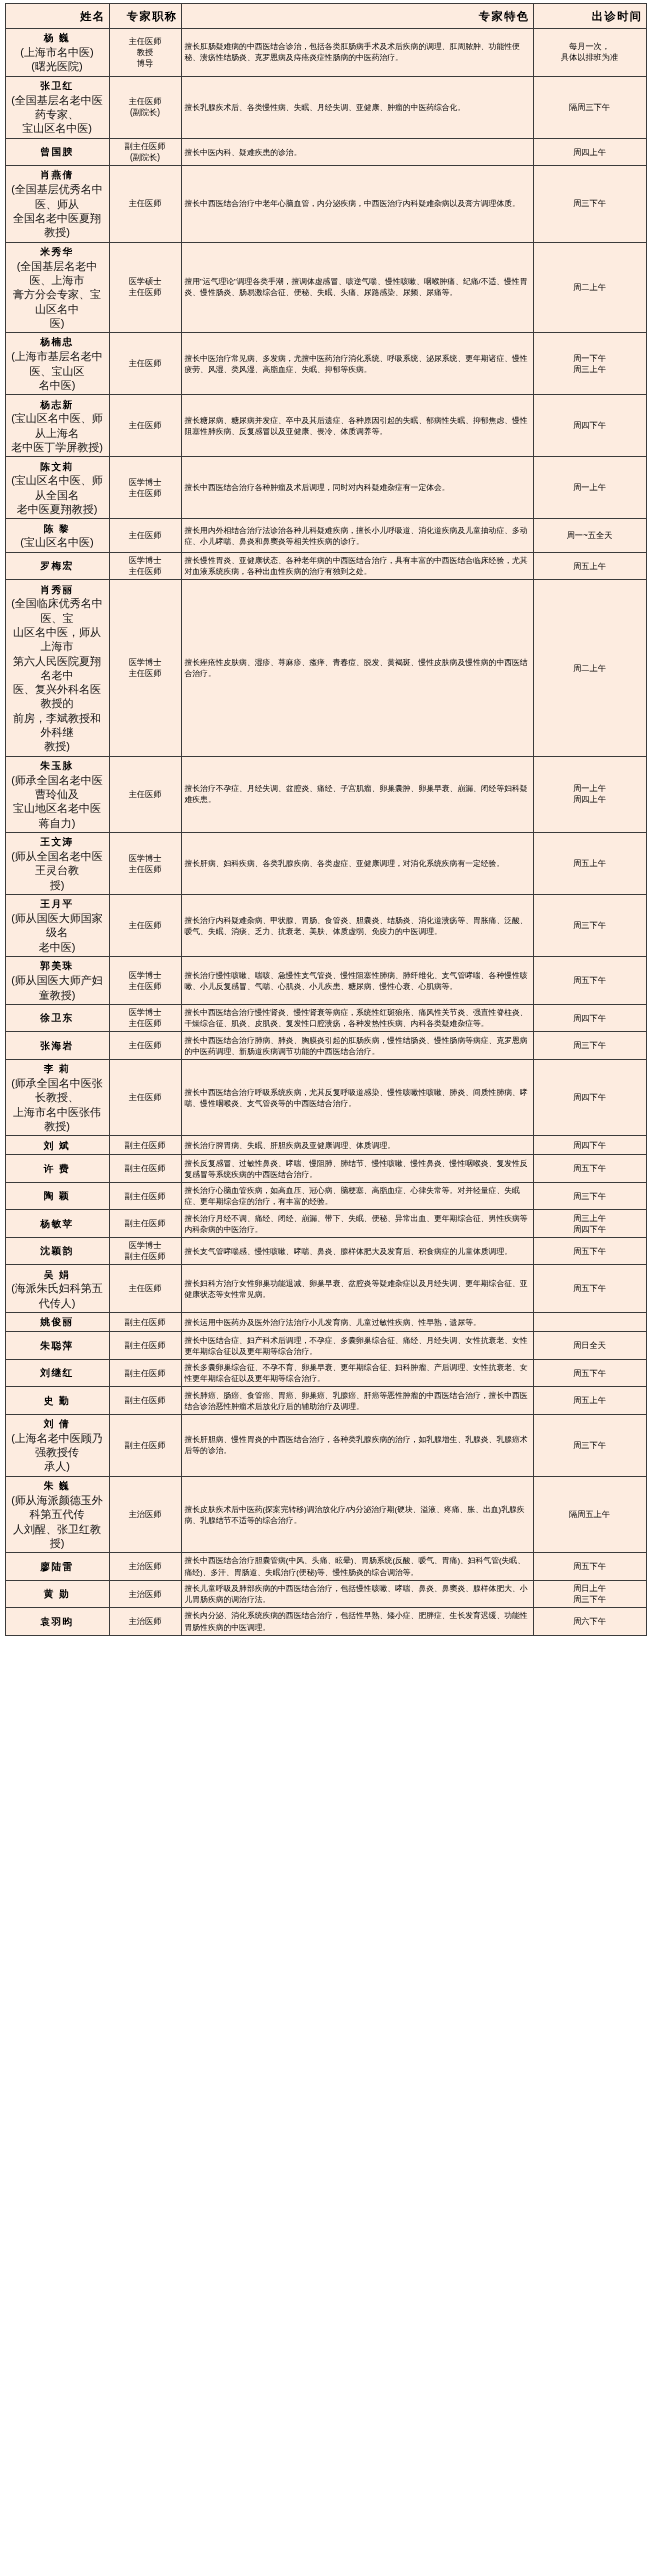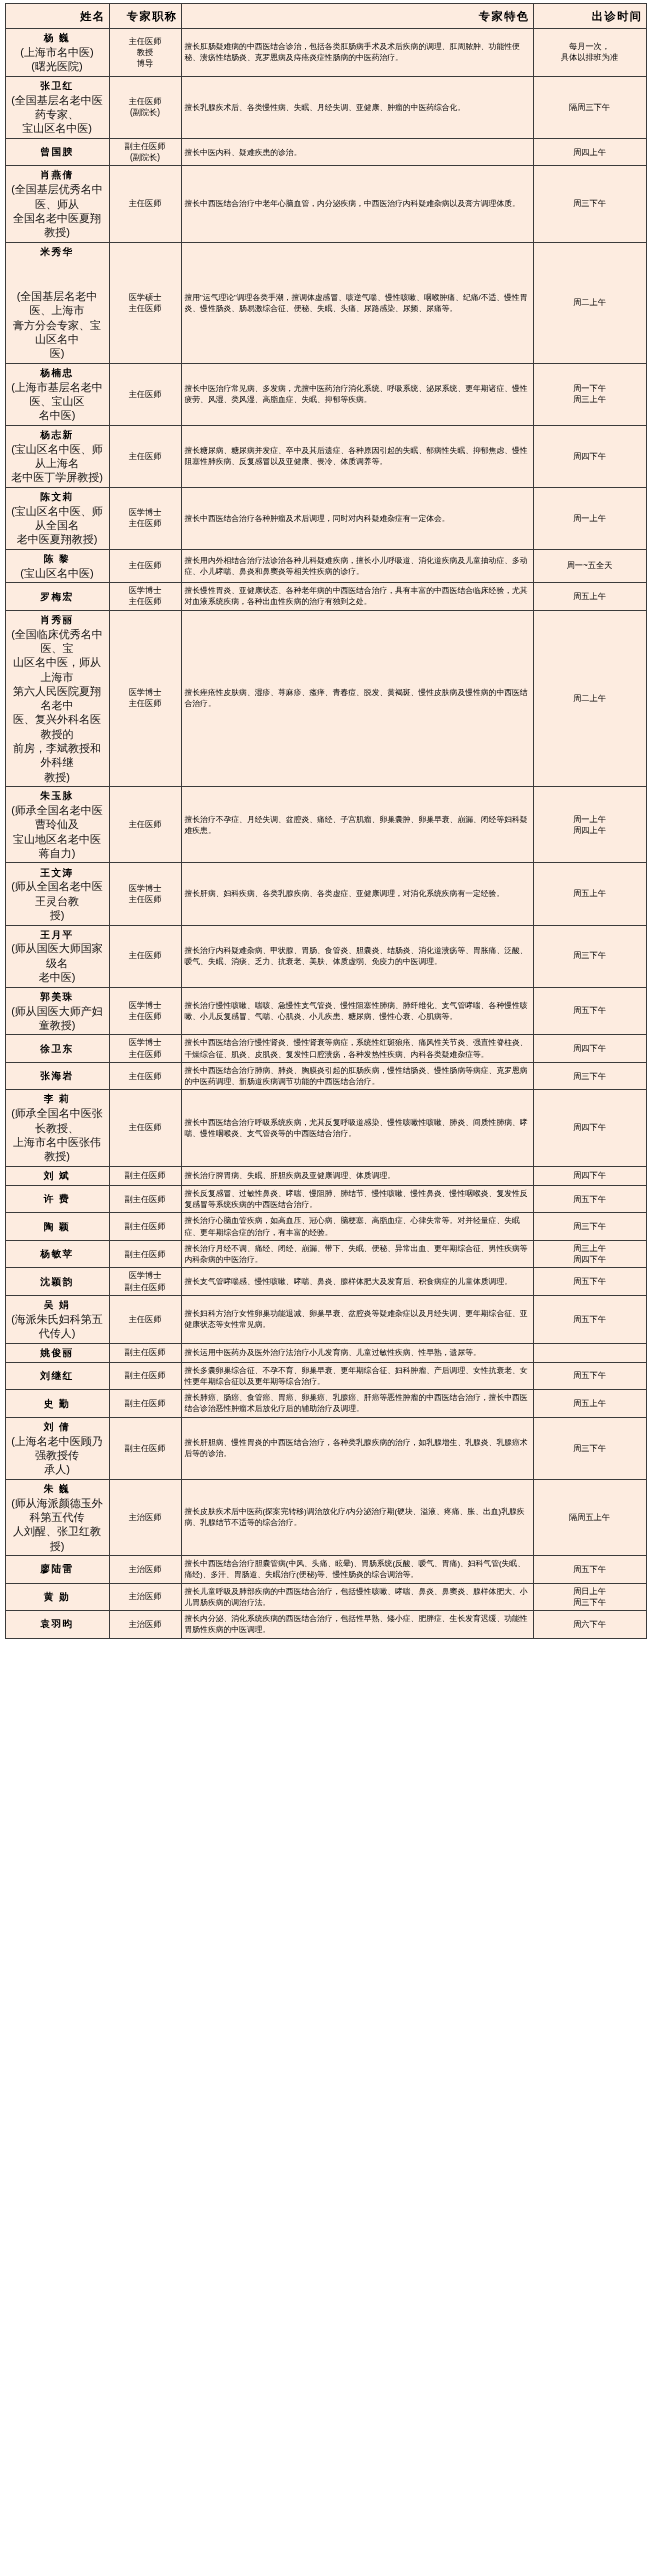--- a/index.html
+++ b/index.html
@@ -139,21 +139,21 @@
             <span class="sub" style="white-space: pre-line;">(全国基层优秀名中医、师从
 全国名老中医夏翔教授)</span>
           </td>
           <td class="title-cell" style="white-space: pre-line;">主任医师</td>
           <td class="spec-cell">擅长中西医结合治疗中老年心脑血管，内分泌疾病，中西医治疗内科疑难杂病以及膏方调理体质。</td>
           <td class="time-cell" style="white-space: pre-line;">周三下午</td>
         </tr>
         <tr>
           <td class="name-cell">
             <span class="nm">米秀华</span>
-            <span class="sub" style="white-space: pre-line; margin-top: 31px;">(全国基层名老中医、上海市
+            <span class="sub" style="white-space: pre-line;">(全国基层名老中医、上海市
 膏方分会专家、宝山区名中
 医)</span>
           </td>
           <td class="title-cell" style="white-space: pre-line;">医学硕士
 主任医师</td>
           <td class="spec-cell">擅用"运气理论"调理各类手潮，擅调体虚感冒、咳逆气喘、慢性咳嗽、咽喉肿痛、纪痛/不适、慢性胃炎、慢性肠炎、肠易激综合征、便秘、失眠、头痛、尿路感染、尿频、尿痛等。</td>
           <td class="time-cell" style="white-space: pre-line;">周二上午</td>
         </tr>
         <tr>
           <td class="name-cell">
@@ -343,20 +343,28 @@
         <tr>
           <td class="name-cell">
             <span class="nm">姚俊丽</span>
           </td>
           <td class="title-cell" style="white-space: pre-line;">副主任医师</td>
           <td class="spec-cell">擅长运用中医药办及医外治疗法治疗小儿发育病、儿童过敏性疾病、性早熟，遗尿等。</td>
           <td class="time-cell" style="white-space: pre-line;"></td>
         </tr>
         <tr>
           <td class="name-cell">
+            <span class="nm">朱聪萍</span>
+          </td>
+          <td class="title-cell" style="white-space: pre-line;">副主任医师</td>
+          <td class="spec-cell">擅长中医结合症、妇产科术后调理，不孕症、多囊卵巢综合征、痛经、月经失调、女性抗衰老、女性更年期综合征以及更年期等综合治疗。</td>
+          <td class="time-cell" style="white-space: pre-line;">周日全天</td>
+        </tr>
+        <tr>
+          <td class="name-cell">
             <span class="nm">刘继红</span>
           </td>
           <td class="title-cell" style="white-space: pre-line;">副主任医师</td>
           <td class="spec-cell">擅长多囊卵巢综合征、不孕不育、卵巢早衰、更年期综合征、妇科肿瘤、产后调理、女性抗衰老、女性更年期综合征以及更年期等综合治疗。</td>
           <td class="time-cell" style="white-space: pre-line;">周五下午</td>
         </tr>
         <tr>
           <td class="name-cell">
             <span class="nm">史 勤</span>
           </td>

